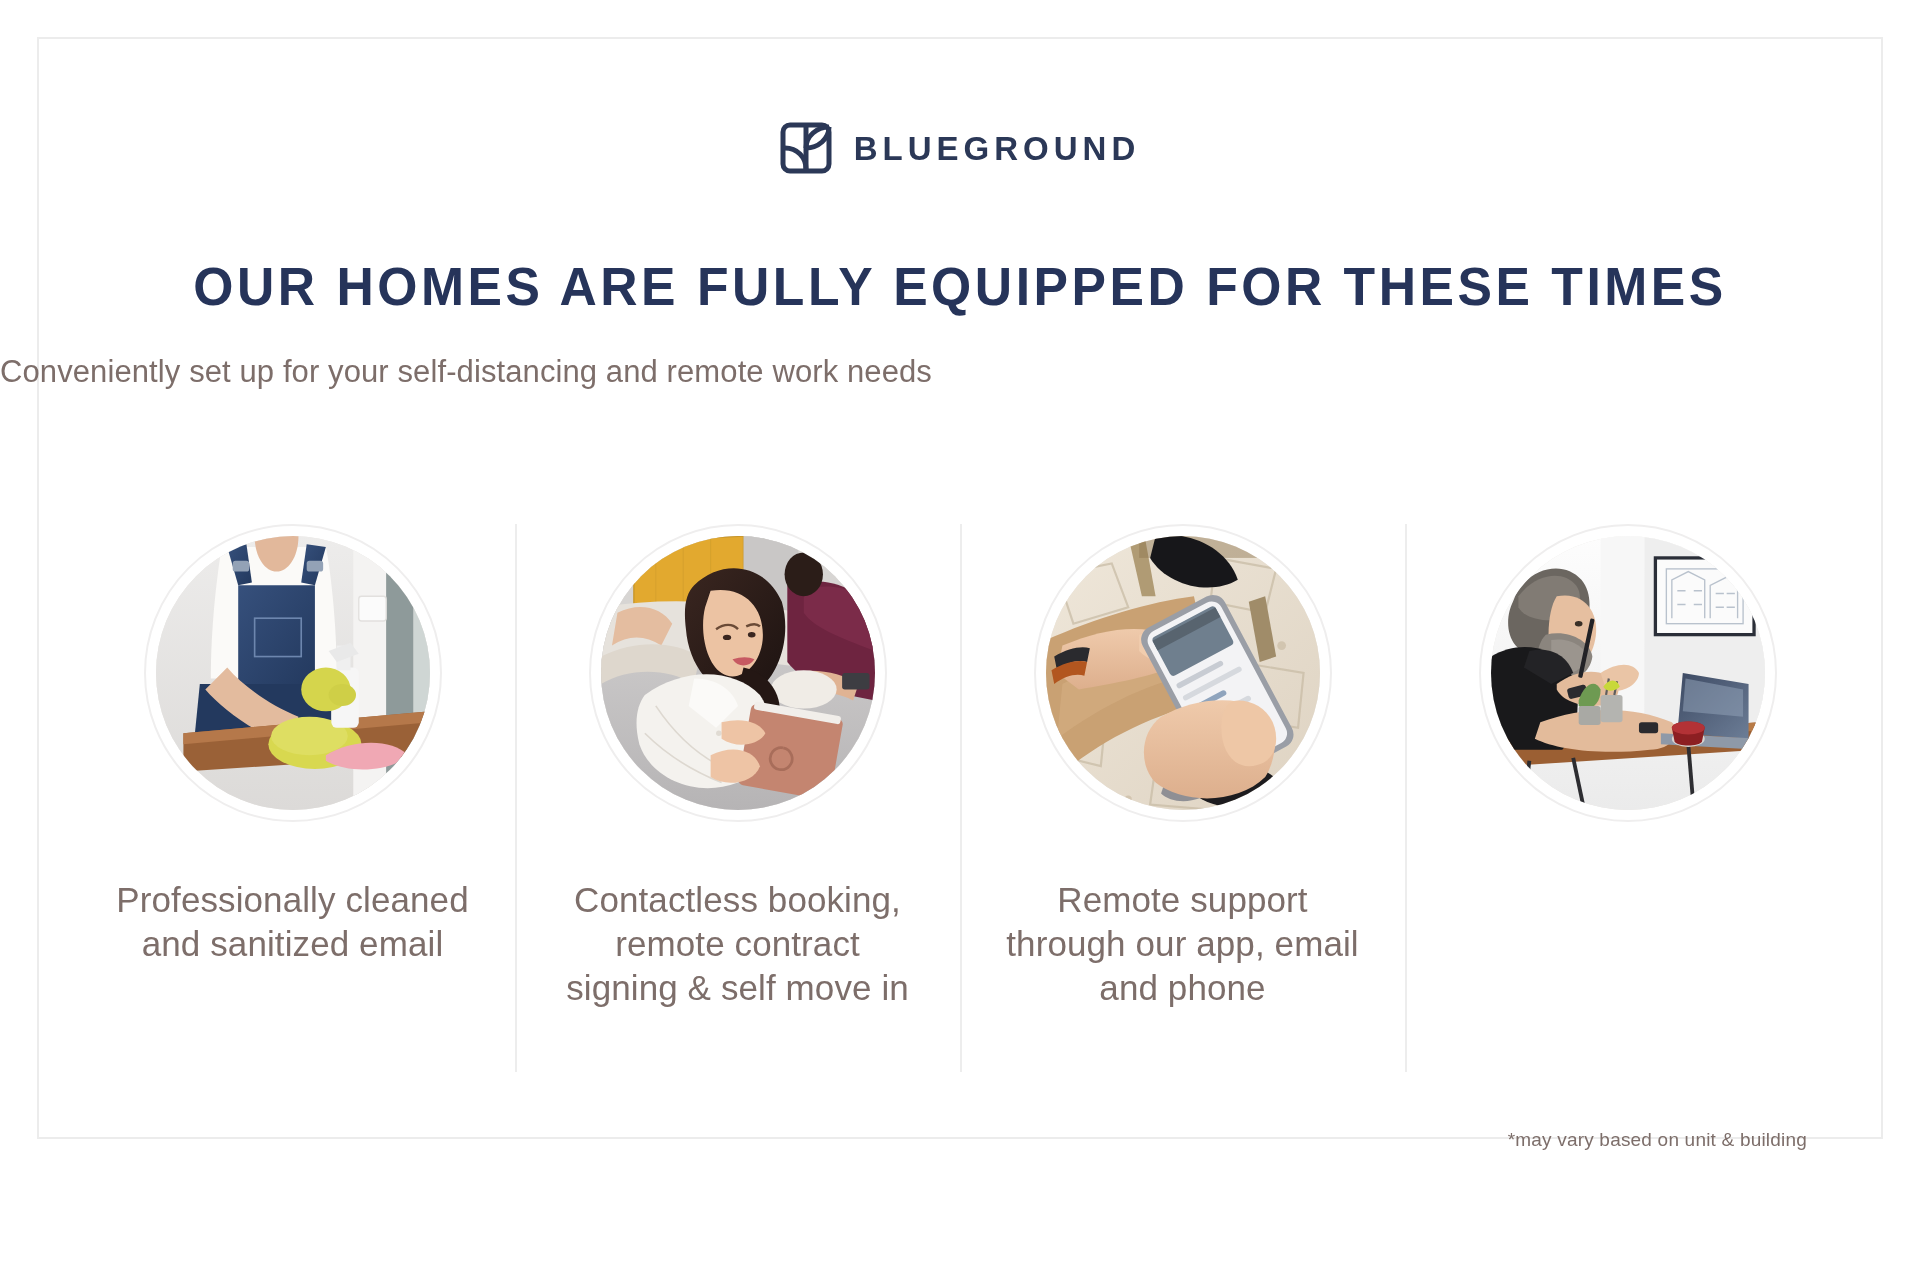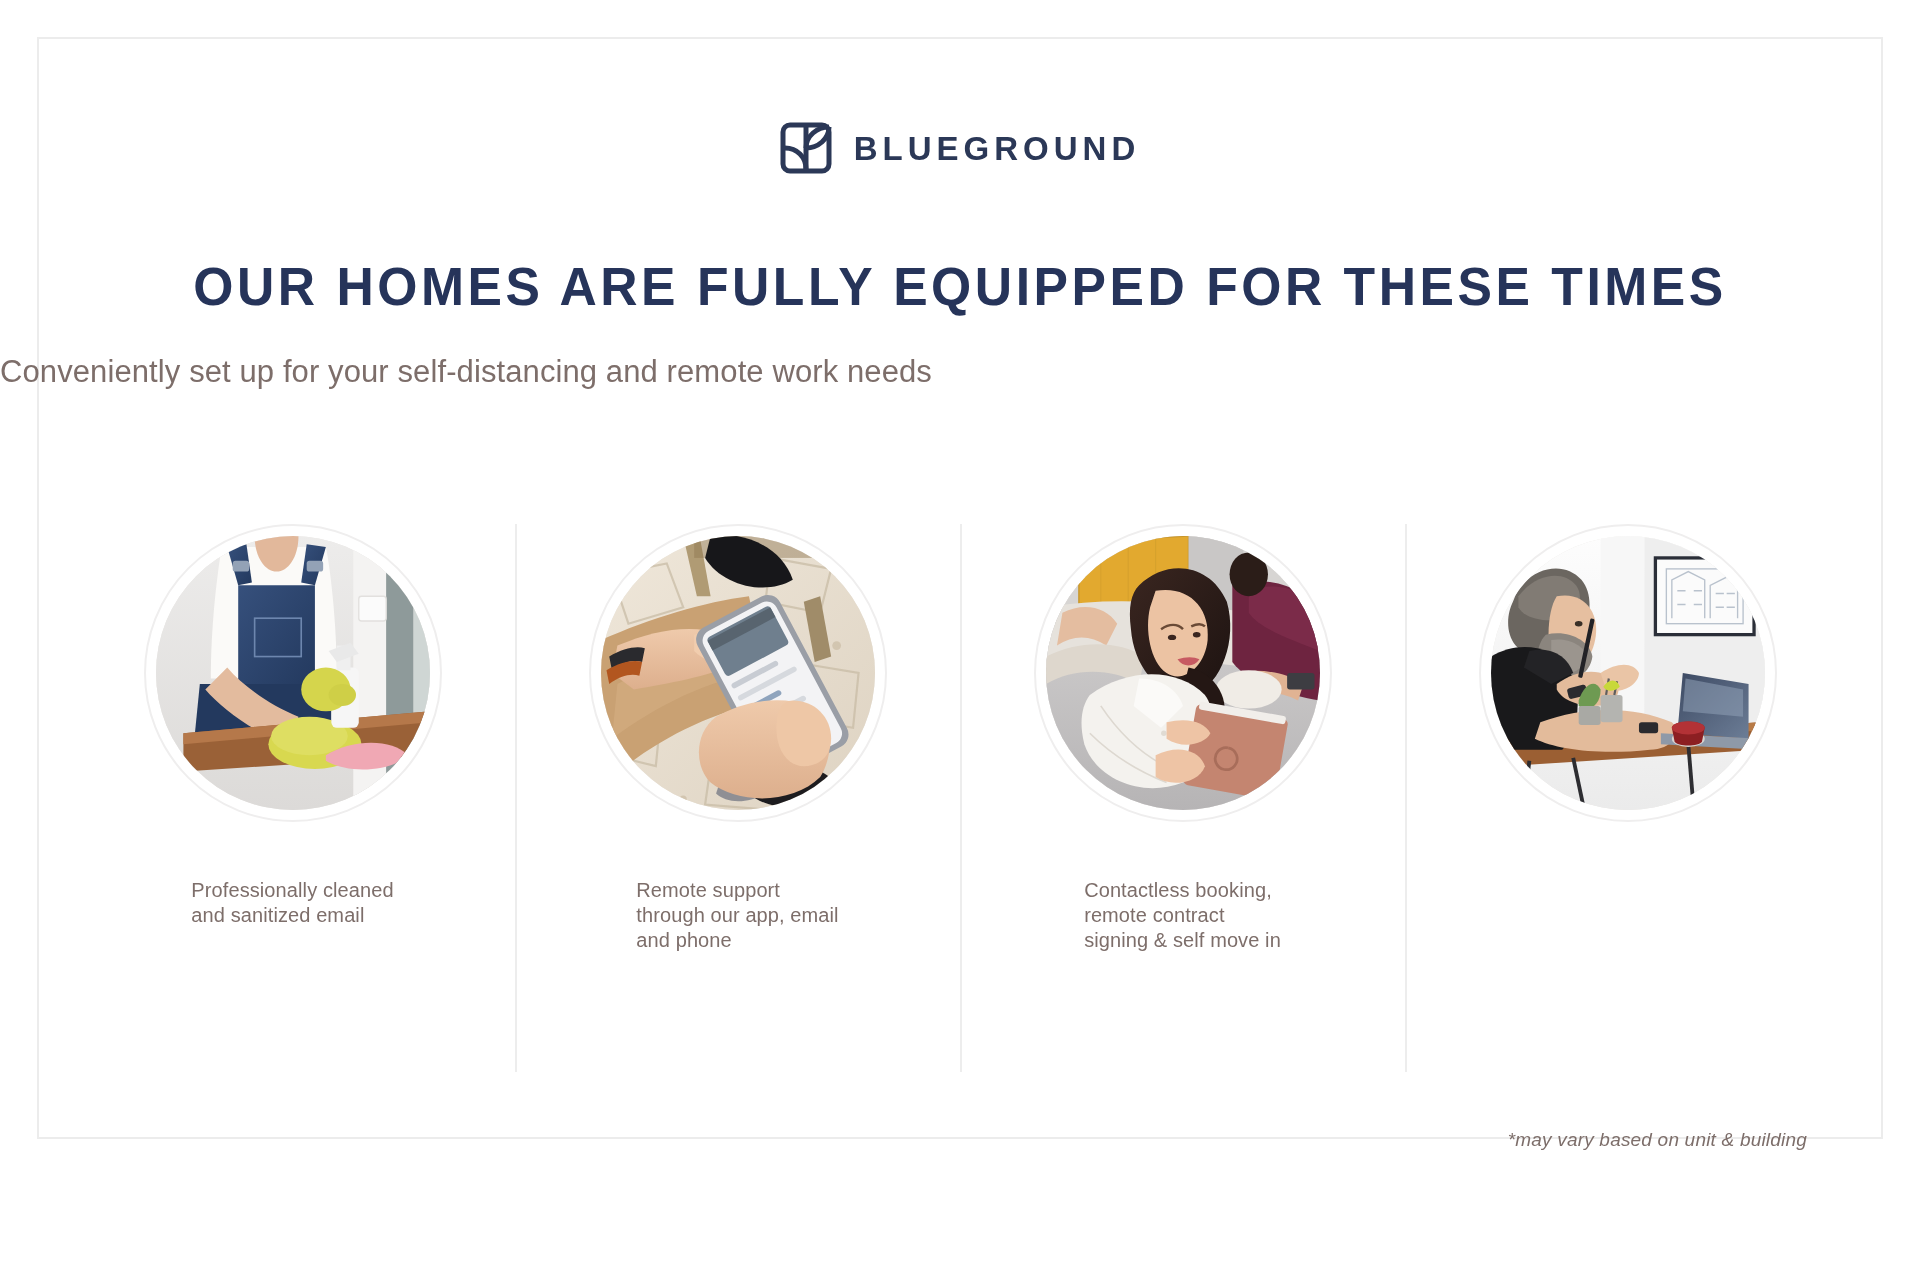--- a/index.html
+++ b/index.html
@@ -135,35 +135,34 @@
     height: 100%;
     border-radius: 50%;
     overflow: hidden;
     position: relative;
     background: #e9e6e2;
   }
   .photo svg { display: block; width: 100%; height: 100%; }
 
   .caption {
     margin-top: 56px;
-    text-align: left;
-    font-size: 20px;
+    text-align: center;
+    font-size: 35px;
     line-height: 1.26;
     color: #7d6e6a;
     font-weight: 400;
     letter-spacing: 0.1px;
   }
 
   
   .footnote {
     position: absolute;
     right: 113px;
     top: 1129px;
     font-size: 19px;
-    font-style: italic;
     color: #7d6e6a;
     letter-spacing: 0.2px;
   }
 </style>
 </head>
 <body>
 
 <div class="poster">
 
   <div class="frame"></div>
@@ -232,20 +231,97 @@
             <path d="M63 42 L71 39 L74 43 L66 46 Z" fill="#e9e9e9"></path>
 
             <ellipse cx="62" cy="56" rx="9" ry="8" fill="#d5d54c"></ellipse>
             <ellipse cx="68" cy="58" rx="5" ry="4" fill="#cfcf47"></ellipse>
           </svg>
         </div>
       </div>
       <div class="caption">
         <div>Professionally cleaned</div>
         <div>and sanitized email</div>
+      </div>
+    </div>
+
+    <div class="card">
+      <div class="photo-ring">
+        <div class="photo">
+          <svg viewBox="0 0 100 100" preserveAspectRatio="xMidYMid slice" aria-hidden="true">
+            <defs>
+              <linearGradient id="c3bed" x1="0" y1="0" x2="0" y2="1">
+                <stop offset="0" stop-color="#cfcdcd"></stop>
+                  <stop offset="1" stop-color="#b6b4b5"></stop>
+              </linearGradient>
+              <linearGradient id="c3hair" x1="0" y1="0" x2="1" y2="1">
+                <stop offset="0" stop-color="#3a2620"></stop>
+                  <stop offset="1" stop-color="#1d1311"></stop>
+              </linearGradient>
+            </defs>
+            <rect width="100" height="100" fill="#e3e1e0"></rect>
+
+            <rect x="0" y="0" width="100" height="32" fill="#d7d5d3"></rect>
+            <path d="M12 2 L52 0 L52 26 L12 28 Z" fill="#e2a92f"></path>
+            <path d="M12 2 L52 0 L52 26 L12 28 Z" fill="none" stroke="#c8962a" stroke-width="0.5"></path>
+            <g stroke="#cf9c2c" stroke-width="0.4" opacity="0.6">
+              <path d="M20 0 L20 28"></path>
+                <path d="M30 0 L30 27"></path>
+                <path d="M40 0 L40 26"></path>
+            </g>
+            <rect x="52" y="0" width="20" height="30" fill="#c9c7c6"></rect>
+
+            <rect x="0" y="28" width="100" height="72" fill="url(#c3bed)"></rect>
+            <path d="M0 26 C24 22 48 24 74 28 L74 48 C46 44 22 44 0 48 Z" fill="#e6e2dc"></path>
+
+            <path d="M68 18 C80 14 96 18 100 30 L100 60 C88 58 74 54 68 46 Z" fill="#6e2440"></path>
+            <path d="M74 20 C84 16 96 20 100 28 L100 42 C90 38 78 34 74 28 Z" fill="#7b2b49"></path>
+            <ellipse cx="74" cy="14" rx="7" ry="8" fill="#2b1d18"></ellipse>
+            <path d="M70 50 C78 48 88 50 94 54 L92 60 C84 56 74 56 70 58 Z" fill="#e0b393"></path>
+            <rect x="88" y="50" width="10" height="6" rx="1" fill="#3d3d42"></rect>
+
+            <ellipse cx="74" cy="56" rx="12" ry="7" fill="#f0ece6"></ellipse>
+
+            <path d="M6 28 C14 24 22 26 26 32 L22 40 C16 36 10 36 4 40 Z" fill="#e4bda0"></path>
+            <path d="M0 44 C12 38 26 38 36 44 L34 54 C24 48 10 48 0 54 Z" fill="#ded7cd"></path>
+
+            <path d="M34 18 C44 8 60 10 66 24 C70 38 64 54 54 58 C42 60 32 48 31 34 C30 26 31 21 34 18 Z" fill="url(#c3hair)"></path>
+
+            <path d="M40 20 C52 18 60 26 59 38 C58 48 50 54 44 50 C38 46 36 34 38 26 Z" fill="#ecc3a3"></path>
+            <path d="M42 34 C45 32 48 32 50 34" stroke="#6a4a36" stroke-width="0.9" fill="none"></path>
+            <path d="M53 33 C55 32 57 32 58 33" stroke="#6a4a36" stroke-width="0.9" fill="none"></path>
+            <ellipse cx="46" cy="37" rx="1.5" ry="1" fill="#3a2620"></ellipse>
+            <ellipse cx="55" cy="36" rx="1.4" ry="1" fill="#3a2620"></ellipse>
+            <path d="M48 45 C51 44 54 44 56 45 C54 48 50 48 48 45 Z" fill="#c75a62"></path>
+
+            <path d="M52 48 C62 50 68 60 64 70 C58 74 50 66 50 56 Z" fill="#241714"></path>
+
+            <path d="M16 58 C30 48 48 48 58 58 C64 66 60 84 50 90 C34 96 18 88 14 76 C12 68 13 62 16 58 Z" fill="#f4f2ee"></path>
+            <path d="M34 52 C42 52 48 56 50 62 L42 70 L32 62 Z" fill="#fbfaf8"></path>
+            <g stroke="#ddd8d0" stroke-width="0.6" fill="none">
+              <path d="M20 62 C28 74 38 82 48 86"></path>
+              <path d="M16 72 C24 80 34 86 44 90"></path>
+            </g>
+            <circle cx="43" cy="72" r="1" fill="#e0dbd3"></circle>
+
+            <g transform="rotate(10 70 80)">
+              <rect x="52" y="64" width="34" height="30" rx="2" fill="#c48570"></rect>
+              <rect x="53" y="63" width="32" height="3" rx="1" fill="#f1eeea"></rect>
+              <path d="M66 78 a4 4 0 1 0 0.1 0" fill="none" stroke="#a86d5a" stroke-width="1"></path>
+            </g>
+
+            <path d="M40 80 C48 76 56 78 58 84 C56 90 46 92 40 88 Z" fill="#eec4a5"></path>
+            <path d="M44 68 C52 66 58 68 60 72 C58 76 50 78 44 74 Z" fill="#eec4a5"></path>
+          </svg>
+        </div>
+      </div>
+      <div class="caption">
+        <div>Contactless booking,</div>
+        <div>remote contract</div>
+        <div>signing &amp; self move in</div>
       </div>
     </div>
 
     <div class="card">
       <div class="photo-ring">
         <div class="photo">
           <svg viewBox="0 0 100 100" preserveAspectRatio="xMidYMid slice" aria-hidden="true">
             <defs>
               <linearGradient id="c2rug" x1="0" y1="0" x2="1" y2="1">
                 <stop offset="0" stop-color="#efe7da"></stop>
@@ -313,97 +389,20 @@
         <div>through our app, email</div>
         <div>and phone</div>
       </div>
     </div>
 
     <div class="card">
       <div class="photo-ring">
         <div class="photo">
           <svg viewBox="0 0 100 100" preserveAspectRatio="xMidYMid slice" aria-hidden="true">
             <defs>
-              <linearGradient id="c3bed" x1="0" y1="0" x2="0" y2="1">
-                <stop offset="0" stop-color="#cfcdcd"></stop>
-                  <stop offset="1" stop-color="#b6b4b5"></stop>
-              </linearGradient>
-              <linearGradient id="c3hair" x1="0" y1="0" x2="1" y2="1">
-                <stop offset="0" stop-color="#3a2620"></stop>
-                  <stop offset="1" stop-color="#1d1311"></stop>
-              </linearGradient>
-            </defs>
-            <rect width="100" height="100" fill="#e3e1e0"></rect>
-
-            <rect x="0" y="0" width="100" height="32" fill="#d7d5d3"></rect>
-            <path d="M12 2 L52 0 L52 26 L12 28 Z" fill="#e2a92f"></path>
-            <path d="M12 2 L52 0 L52 26 L12 28 Z" fill="none" stroke="#c8962a" stroke-width="0.5"></path>
-            <g stroke="#cf9c2c" stroke-width="0.4" opacity="0.6">
-              <path d="M20 0 L20 28"></path>
-                <path d="M30 0 L30 27"></path>
-                <path d="M40 0 L40 26"></path>
-            </g>
-            <rect x="52" y="0" width="20" height="30" fill="#c9c7c6"></rect>
-
-            <rect x="0" y="28" width="100" height="72" fill="url(#c3bed)"></rect>
-            <path d="M0 26 C24 22 48 24 74 28 L74 48 C46 44 22 44 0 48 Z" fill="#e6e2dc"></path>
-
-            <path d="M68 18 C80 14 96 18 100 30 L100 60 C88 58 74 54 68 46 Z" fill="#6e2440"></path>
-            <path d="M74 20 C84 16 96 20 100 28 L100 42 C90 38 78 34 74 28 Z" fill="#7b2b49"></path>
-            <ellipse cx="74" cy="14" rx="7" ry="8" fill="#2b1d18"></ellipse>
-            <path d="M70 50 C78 48 88 50 94 54 L92 60 C84 56 74 56 70 58 Z" fill="#e0b393"></path>
-            <rect x="88" y="50" width="10" height="6" rx="1" fill="#3d3d42"></rect>
-
-            <ellipse cx="74" cy="56" rx="12" ry="7" fill="#f0ece6"></ellipse>
-
-            <path d="M6 28 C14 24 22 26 26 32 L22 40 C16 36 10 36 4 40 Z" fill="#e4bda0"></path>
-            <path d="M0 44 C12 38 26 38 36 44 L34 54 C24 48 10 48 0 54 Z" fill="#ded7cd"></path>
-
-            <path d="M34 18 C44 8 60 10 66 24 C70 38 64 54 54 58 C42 60 32 48 31 34 C30 26 31 21 34 18 Z" fill="url(#c3hair)"></path>
-
-            <path d="M40 20 C52 18 60 26 59 38 C58 48 50 54 44 50 C38 46 36 34 38 26 Z" fill="#ecc3a3"></path>
-            <path d="M42 34 C45 32 48 32 50 34" stroke="#6a4a36" stroke-width="0.9" fill="none"></path>
-            <path d="M53 33 C55 32 57 32 58 33" stroke="#6a4a36" stroke-width="0.9" fill="none"></path>
-            <ellipse cx="46" cy="37" rx="1.5" ry="1" fill="#3a2620"></ellipse>
-            <ellipse cx="55" cy="36" rx="1.4" ry="1" fill="#3a2620"></ellipse>
-            <path d="M48 45 C51 44 54 44 56 45 C54 48 50 48 48 45 Z" fill="#c75a62"></path>
-
-            <path d="M52 48 C62 50 68 60 64 70 C58 74 50 66 50 56 Z" fill="#241714"></path>
-
-            <path d="M16 58 C30 48 48 48 58 58 C64 66 60 84 50 90 C34 96 18 88 14 76 C12 68 13 62 16 58 Z" fill="#f4f2ee"></path>
-            <path d="M34 52 C42 52 48 56 50 62 L42 70 L32 62 Z" fill="#fbfaf8"></path>
-            <g stroke="#ddd8d0" stroke-width="0.6" fill="none">
-              <path d="M20 62 C28 74 38 82 48 86"></path>
-              <path d="M16 72 C24 80 34 86 44 90"></path>
-            </g>
-            <circle cx="43" cy="72" r="1" fill="#e0dbd3"></circle>
-
-            <g transform="rotate(10 70 80)">
-              <rect x="52" y="64" width="34" height="30" rx="2" fill="#c48570"></rect>
-              <rect x="53" y="63" width="32" height="3" rx="1" fill="#f1eeea"></rect>
-              <path d="M66 78 a4 4 0 1 0 0.1 0" fill="none" stroke="#a86d5a" stroke-width="1"></path>
-            </g>
-
-            <path d="M40 80 C48 76 56 78 58 84 C56 90 46 92 40 88 Z" fill="#eec4a5"></path>
-            <path d="M44 68 C52 66 58 68 60 72 C58 76 50 78 44 74 Z" fill="#eec4a5"></path>
-          </svg>
-        </div>
-      </div>
-      <div class="caption">
-        <div>Contactless booking,</div>
-        <div>remote contract</div>
-        <div>signing &amp; self move in</div>
-      </div>
-    </div>
-
-    <div class="card">
-      <div class="photo-ring">
-        <div class="photo">
-          <svg viewBox="0 0 100 100" preserveAspectRatio="xMidYMid slice" aria-hidden="true">
-            <defs>
               <linearGradient id="c4wall" x1="0" y1="0" x2="0" y2="1">
                 <stop offset="0" stop-color="#fdfdfd"></stop>
                   <stop offset="1" stop-color="#ebebeb"></stop>
               </linearGradient>
               <linearGradient id="c4lap" x1="0" y1="0" x2="1" y2="1">
                 <stop offset="0" stop-color="#3d4a63"></stop>
                   <stop offset="1" stop-color="#6c7d96"></stop>
               </linearGradient>
             </defs>
             <rect width="100" height="100" fill="url(#c4wall)"></rect>

